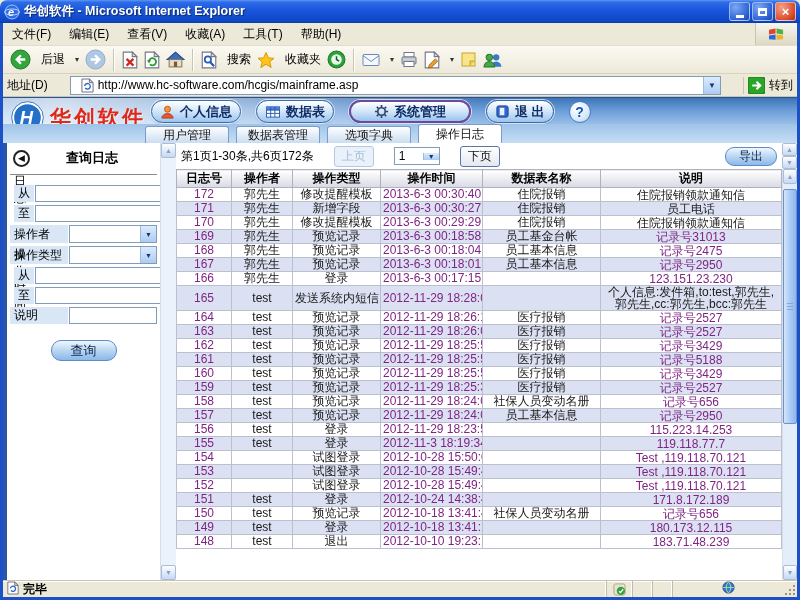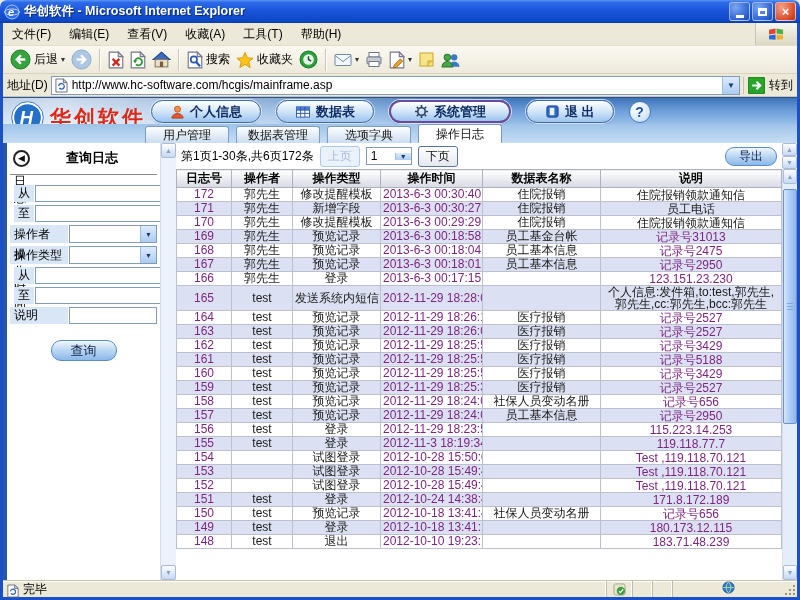--- a/index.html
+++ b/index.html
@@ -26,42 +26,42 @@
 
   
   .menubar { height:23px; display:flex; align-items:center; background:#ECE9D8; border-bottom:1px solid #E2DECC; }
   .menu-item { padding:0 9px; line-height:22px; cursor:default; }
   .winlogo { margin-left:auto; width:42px; height:22px; display:flex; align-items:center; justify-content:center;
     background:linear-gradient(#F8F6EE,#DDD8C4); border-left:1px solid #C8C4B0; }
 
   
   .toolbar { height:28px; display:flex; align-items:center; padding:0 4px;
     background:linear-gradient(#FBF9F1,#EDE9DA); border-bottom:1px solid #D8D4C0; }
-  .tbtn { display:flex; align-items:center; gap:3px; padding:2px 3px; border-radius:3px; }
+  .tbtn { display:flex; align-items:center; gap:10px; padding:2px 3px; border-radius:3px; }
   .tdiv { width:2px; height:22px; border-left:1px solid #C9C5B2; border-right:1px solid #fff; margin:0 4px; }
   .caret { font-size:8px; color:#333; }
 
   
-  .addressbar { height:23px; display:flex; align-items:center; gap:3px; padding:0 4px;
+  .addressbar { height:23px; display:flex; align-items:center; gap:22px; padding:0 4px;
     background:#ECE9D8; border-bottom:1px solid #C8C4B0; }
-  .addr-box { flex:1; height:19px; background:#fff; border:1px solid #7F9DB9; display:flex; align-items:center; gap:4px; padding-left:3px; }
+  .addr-box { flex:1; height:19px; background:#fff; border:1px solid #7F9DB9; display:flex; align-items:center; gap:4px; padding-left:10px; }
   .addr-url { flex:1; font-size:12px; white-space:nowrap; overflow:hidden; }
   .addr-drop { width:17px; height:17px; display:flex; align-items:center; justify-content:center;
     background:linear-gradient(#DCEBFD,#ACCCF2); border-left:1px solid #9ABCE0; color:#16386E; font-size:8px; }
   .go-area { display:flex; align-items:center; gap:4px; padding-left:4px; border-left:1px solid #C9C5B2; }
 
   
   .banner { height:46px; position:relative; border-top:1px solid #26539A;
     background:linear-gradient(180deg,#3D74B8 0%,#6FA0DA 30%,#A9CBEE 70%,#C8E0F6 100%); }
   .banner::before { content:""; position:absolute; inset:0;
     background:radial-gradient(circle at 55px 16px, rgba(255,255,255,.75), rgba(255,255,255,0) 60%); pointer-events:none; }
   .brandbox { position:absolute; left:8px; top:3px; display:flex; align-items:center; gap:6px; }
   .brandname { color:#E02818; font-size:21px; font-weight:bold; letter-spacing:3px; text-shadow:1px 1px 0 rgba(255,255,255,.6); }
   .navrow { position:absolute; left:148px; top:2px; display:flex; align-items:center; gap:15px; }
-  .navbtn { height:23px; padding:0 18px; display:flex; align-items:center; gap:5px; border-radius:12px;
+  .navbtn { height:23px; padding:0 8px; display:flex; align-items:center; gap:5px; border-radius:12px;
     background:linear-gradient(180deg,#FFFFFF,#D6E8FA 45%,#9CC4EE); border:1px solid #3A6CA8;
     box-shadow:0 0 0 1px rgba(255,255,255,.7), 0 1px 2px rgba(30,70,130,.4);
     color:#0E2C66; font-weight:bold; font-size:13px; white-space:nowrap; cursor:pointer; }
   .navbtn.active { border:2px solid #6A4A9C; padding:0 23px; }
   .helpbtn { width:22px; height:22px; border-radius:50%; background:radial-gradient(circle at 35% 30%,#FFFFFF,#D8EAFC 60%,#A8CCF0);
     border:1px solid #4A7AB8; color:#1A52C0; font-weight:bold; font-size:14px; display:flex; align-items:center; justify-content:center; }
   .tabstrip { position:absolute; left:0; right:0; bottom:0; height:19px; display:flex; align-items:flex-end;
     gap:7px; padding-left:142px; background:linear-gradient(#9FC3E8,#C6DEF4); }
   .tab { width:84px; height:17px; line-height:17px; text-align:center; font-size:12px; color:#111; cursor:pointer;
     background:linear-gradient(#FDFEFF,#CBDDF1); border:1px solid #7A9CC8; border-bottom:none; border-radius:3px 3px 0 0; }
@@ -94,21 +94,21 @@
     background:linear-gradient(180deg,#F0F7FE,#B9D6F2 50%,#8CB8EA); border:1px solid #5A8CC8;
     font-size:13px; color:#10264E; cursor:pointer; font-family:inherit; }
 
   
   .sidescroll { width:16px; background:#ECF2FB; border-left:1px solid #D8DEE8; display:flex; flex-direction:column; justify-content:space-between; }
   .sarrow { height:15px; background:linear-gradient(#FDFEFF,#C6D9F2); border:1px solid #AABCD8; border-radius:2px;
     color:#8AA0C0; font-size:7px; display:flex; align-items:center; justify-content:center; cursor:pointer; }
 
   
   .main { flex:1; display:grid; grid-template-columns:1fr 15px; grid-template-rows:26px 1fr; background:#fff; min-width:0; }
-  .topbar { grid-column:1; grid-row:1; display:flex; align-items:center; gap:6px; padding:0 5px; font-size:12px; }
+  .topbar { grid-column:1; grid-row:1; display:flex; align-items:center; gap:20px; padding:0 5px; font-size:12px; }
   .pbtn { border-radius:3px; padding:1px 7px; cursor:pointer; }
   .pbtn.prev { background:#E9F1FA; border:1px solid #B4C8E2; color:#A8BCD6; }
   .pbtn.next { background:linear-gradient(#FFFFFF,#E4E8F0); border:1px solid #5A76A8; color:#111; }
   .pselect { width:46px; height:18px; border:1px solid #7F9DB9; background:#fff; display:flex; align-items:center; }
   .pselect .xsel-val { padding-left:4px; }
   .exportbtn { margin-left:auto; width:52px; height:19px; border-radius:9px;
     background:linear-gradient(180deg,#F0F7FE,#B9D6F2 50%,#8CB8EA); border:1px solid #5A8CC8;
     font-size:12px; color:#10264E; cursor:pointer; font-family:inherit; }
   .miniscroll { grid-column:2; grid-row:1; display:flex; flex-direction:column; }
   .miniscroll .sarrow { height:13px; }
@@ -130,21 +130,21 @@
   .mainscroll .sarrow { position:absolute; left:0; right:0; }
   .ms-up { top:0; } .ms-down { bottom:0; }
   .thumb { position:absolute; left:0; right:0; top:20px; height:235px; border:1px solid #6A94C8; border-radius:2px;
     background:linear-gradient(90deg,#D6E5FB,#ABCBF4 50%,#8FB6EC); cursor:pointer; }
   .thumb::after { content:""; position:absolute; left:3px; right:3px; top:50%; margin-top:-4px; height:8px;
     background:repeating-linear-gradient(180deg,#7FA8DC 0 1px,transparent 1px 3px); }
 
   
   .statusbar { height:17px; background:#ECE9D8; border-top:1px solid #C8C4B0; box-shadow:inset 0 1px 0 #fff;
     display:flex; align-items:center; font-size:12px; }
-  .st-left { flex:1; display:flex; align-items:flex-end; gap:4px; padding-left:4px; }
+  .st-left { flex:1; display:flex; align-items:flex-start; gap:4px; padding-left:4px;font-weight:bold; }
   .pane { border-left:1px solid #C0BCA8; box-shadow:-1px 0 0 #fff; height:100%; display:flex; align-items:center;
     padding:0 6px; gap:4px; }
   .pane.small { width:26px; justify-content:center; }
   .pane.empty { width:20px; }
   .pane.inet { width:112px;flex-direction:column; }
   .grip { width:13px; height:100%; position:relative; }
   .grip::after { content:""; position:absolute; right:2px; bottom:2px; width:2px; height:2px; background:#9A9685;
     box-shadow:-4px 0 0 #9A9685,-8px 0 0 #9A9685,0 -4px 0 #9A9685,-4px -4px 0 #9A9685,0 -8px 0 #9A9685; }
 
   svg { display:block; }

